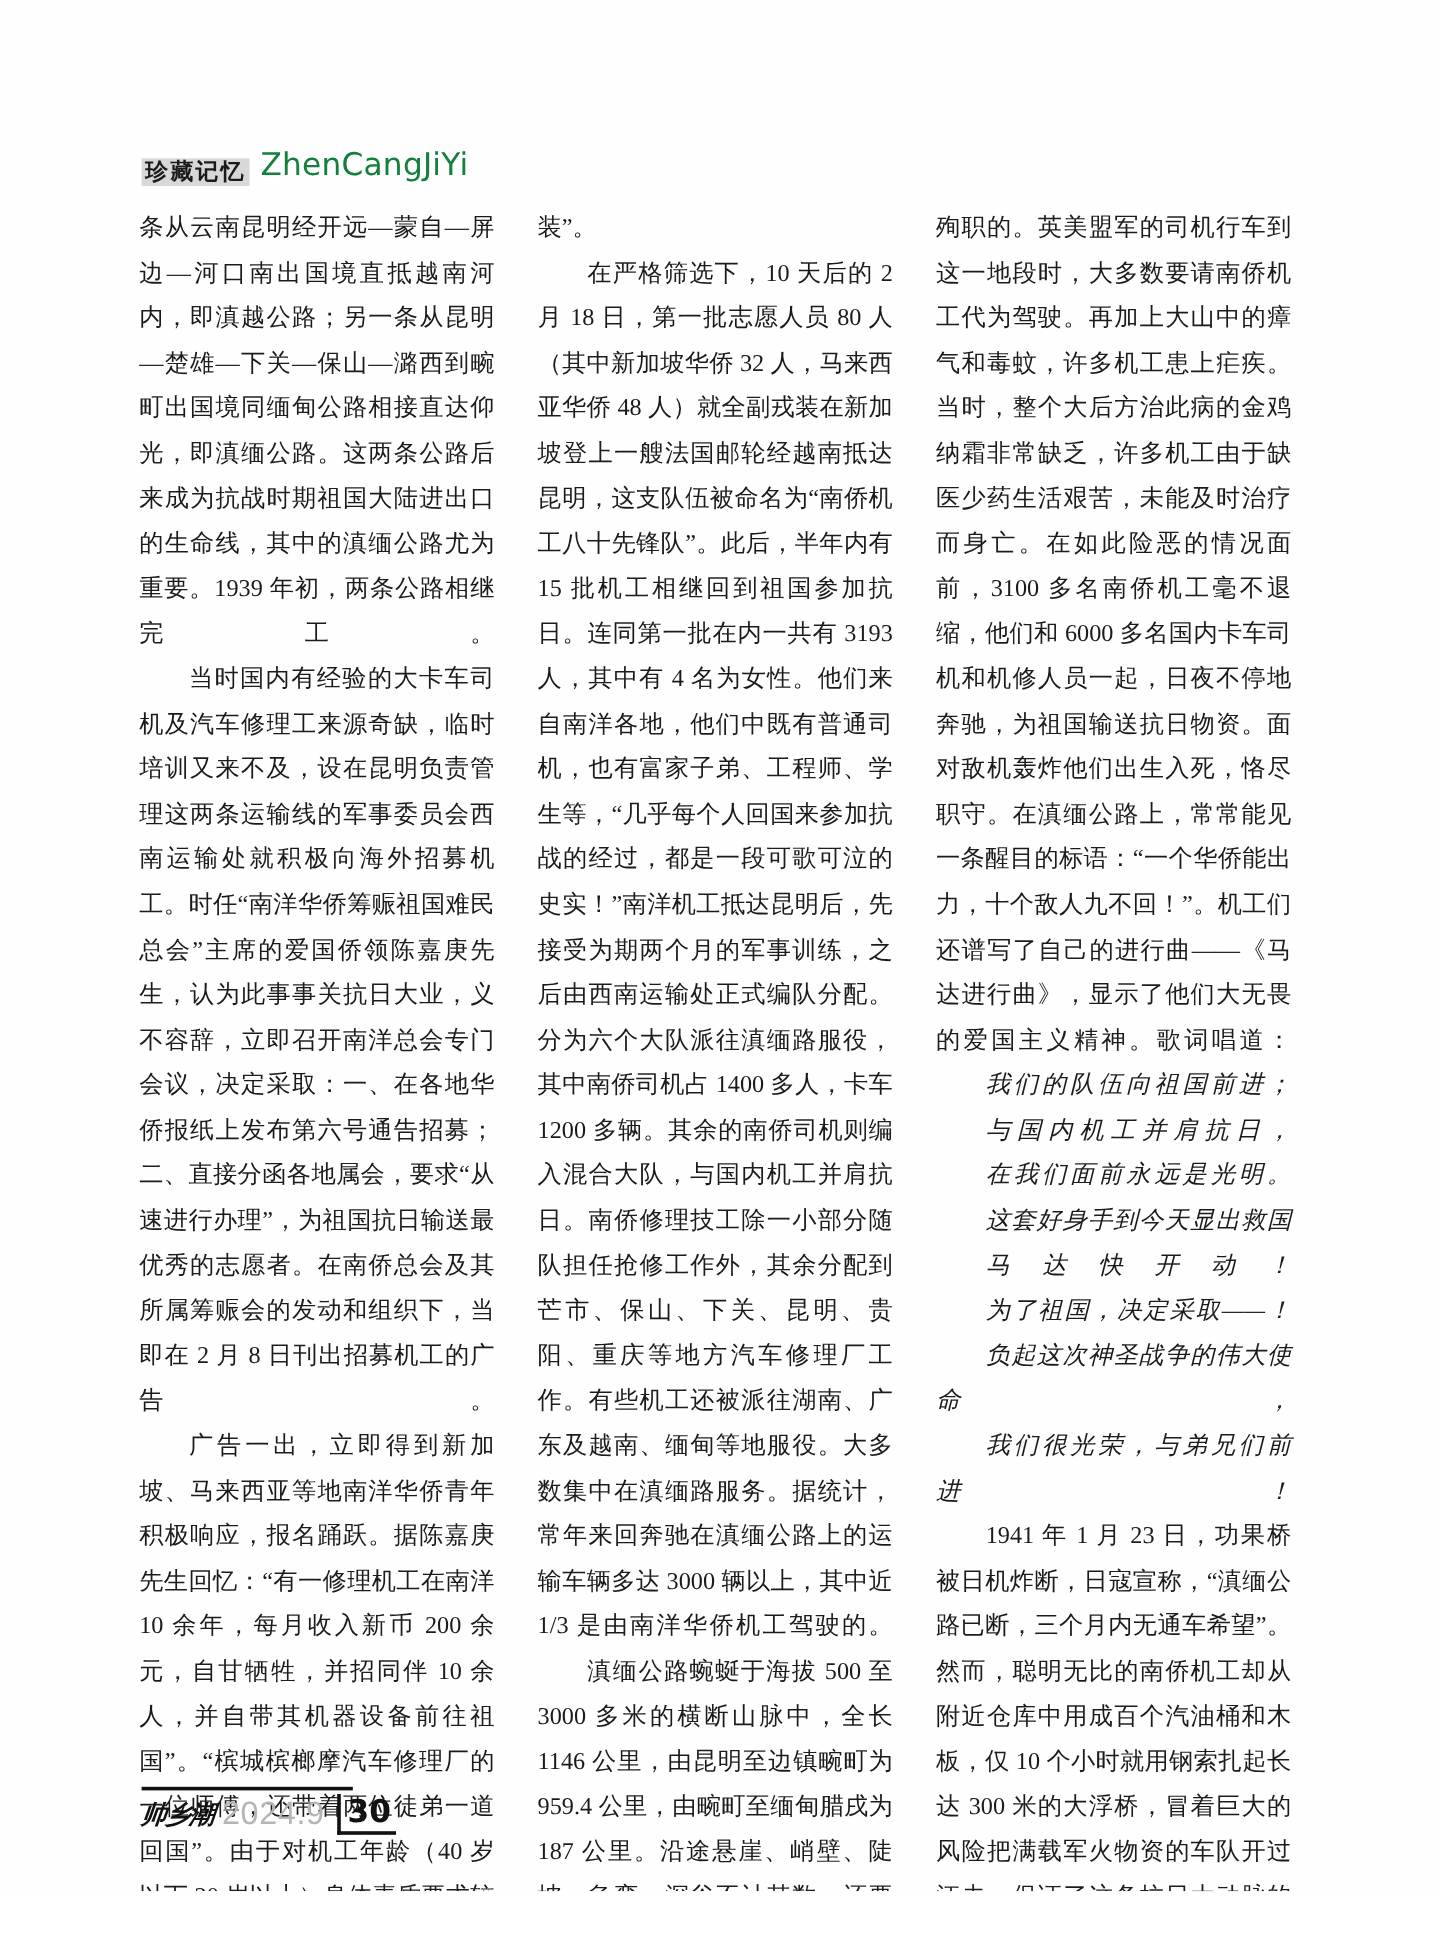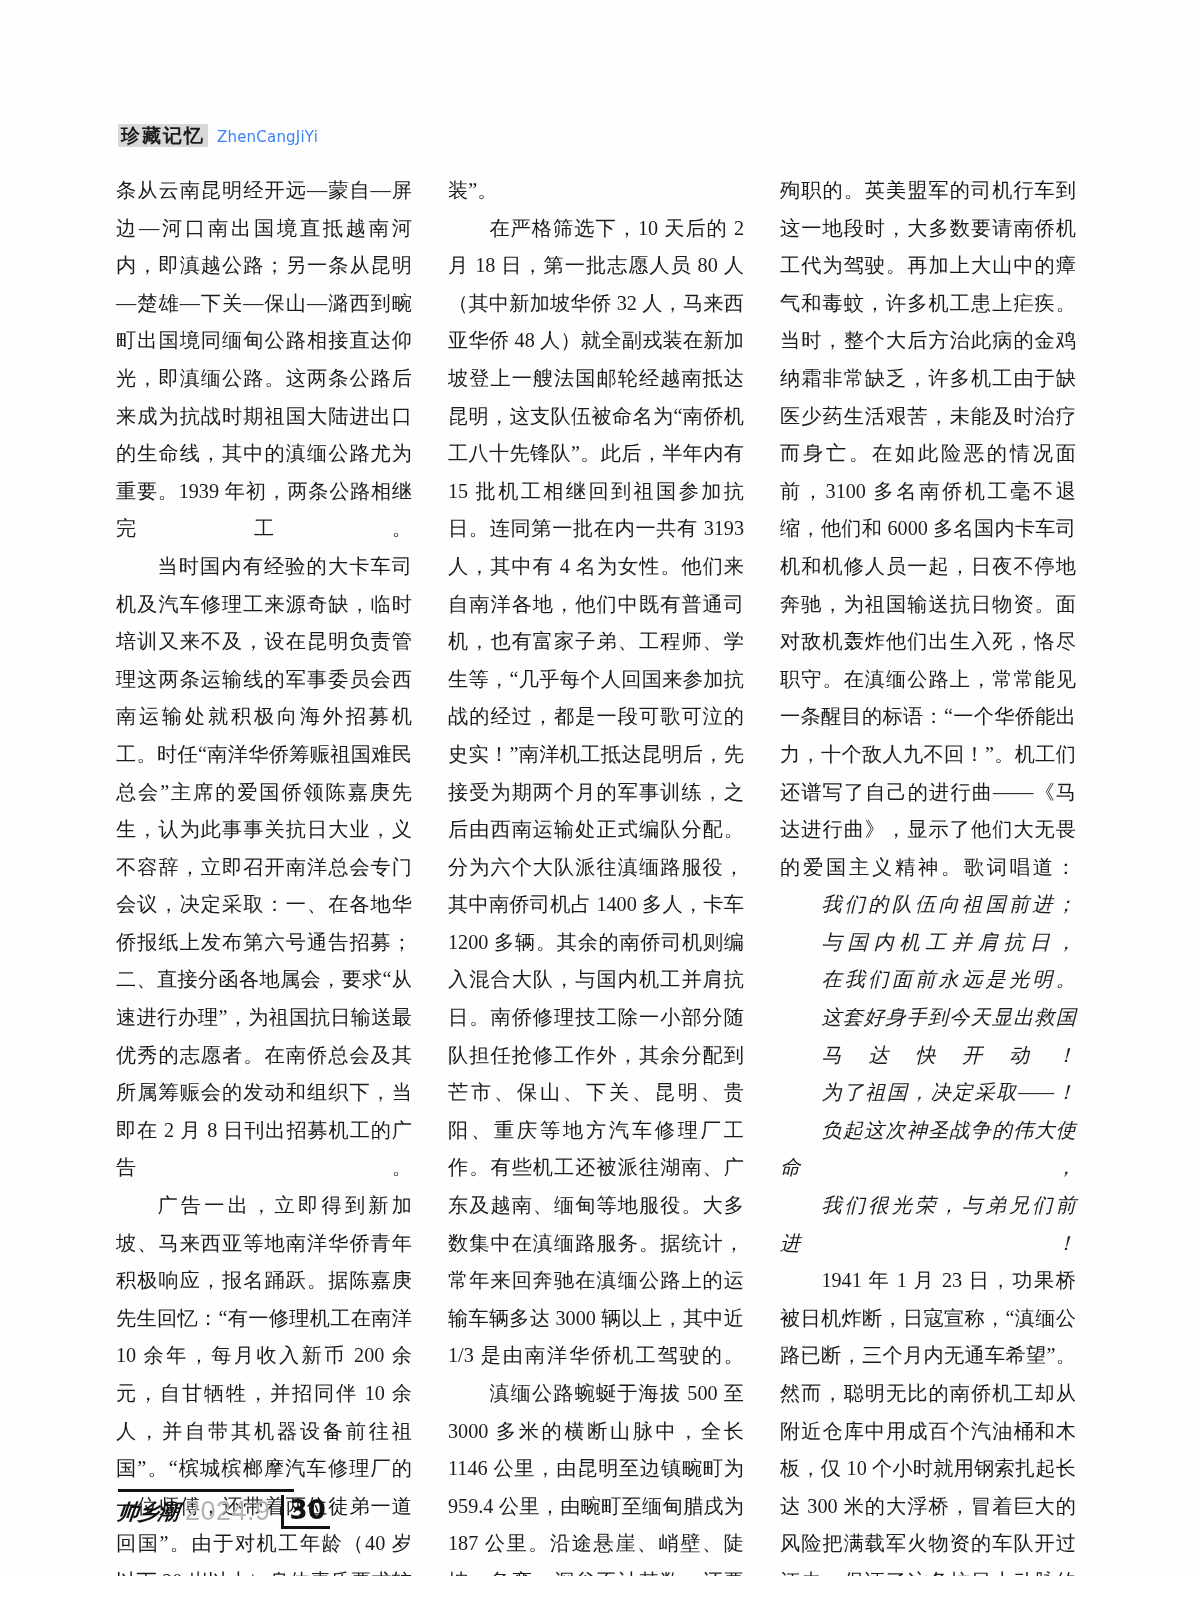--- a/index.html
+++ b/index.html
@@ -33,22 +33,22 @@
     font-size: 19px;
     font-weight: 700;
     letter-spacing: 2px;
     color: #1a1a1a;
     background: #d8d8d8;
     padding: 2px 3px 1px 3px;
     line-height: 1.05;
   }
   .masthead-py {
     font-family: "DejaVu Sans", sans-serif;
-    font-size: 15px;
-    color: #3b82f6;
+    font-size: 26px;
+    color: #15803d;
     letter-spacing: 0.2px;
     line-height: 1.15;
     padding-bottom: 1px;
   }
 
   
   .columns {
     position: absolute;
     left: 116px;
     top: 172px;

